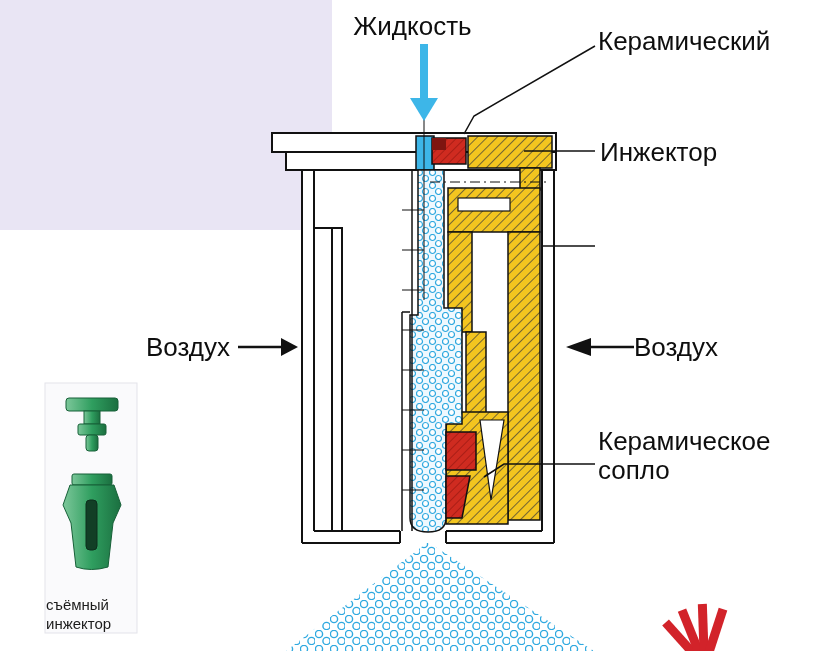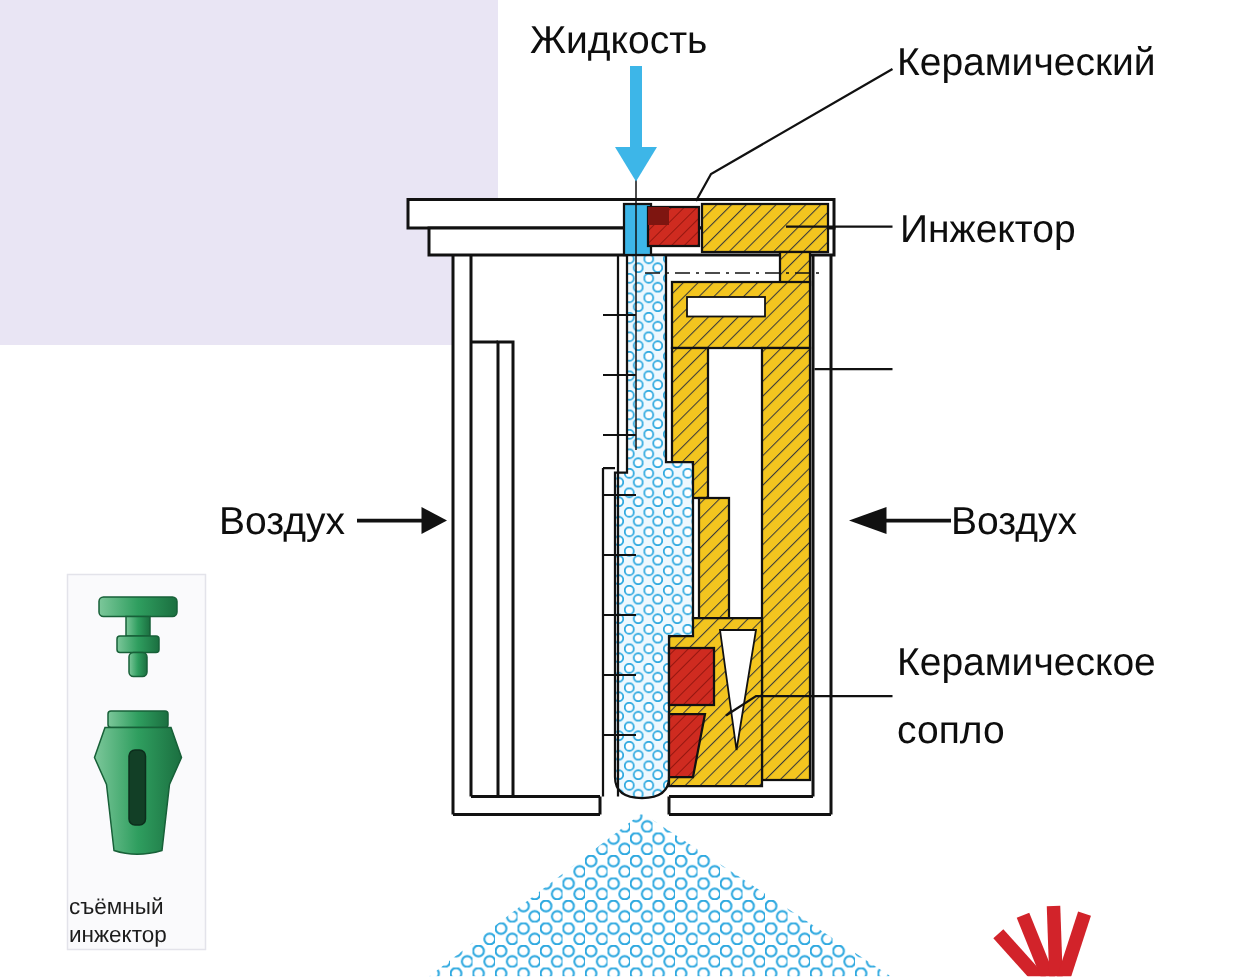--- a/index.html
+++ b/index.html
@@ -146,18 +146,18 @@
 
   <div class="lbl" style="left:598px;top:27px">Керамический</div>
 
   <div class="lbl" style="left:600px;top:138px">Инжектор</div>
 
 
   <div class="lbl" style="left:146px;top:333px">Воздух</div>
   <div class="lbl" style="left:634px;top:333px">Воздух</div>
 
   <div class="lbl" style="left:598px;top:427px">Керамическое</div>
-  <div class="lbl" style="left:598px;top:472px">сопло</div>
+  <div class="lbl" style="left:598px;top:456px">сопло</div>
 
   <div class="cap" style="left:46px;top:595px">съёмный</div>
   <div class="cap" style="left:46px;top:614px">инжектор</div>
 
 </div>
 
 </body></html>

